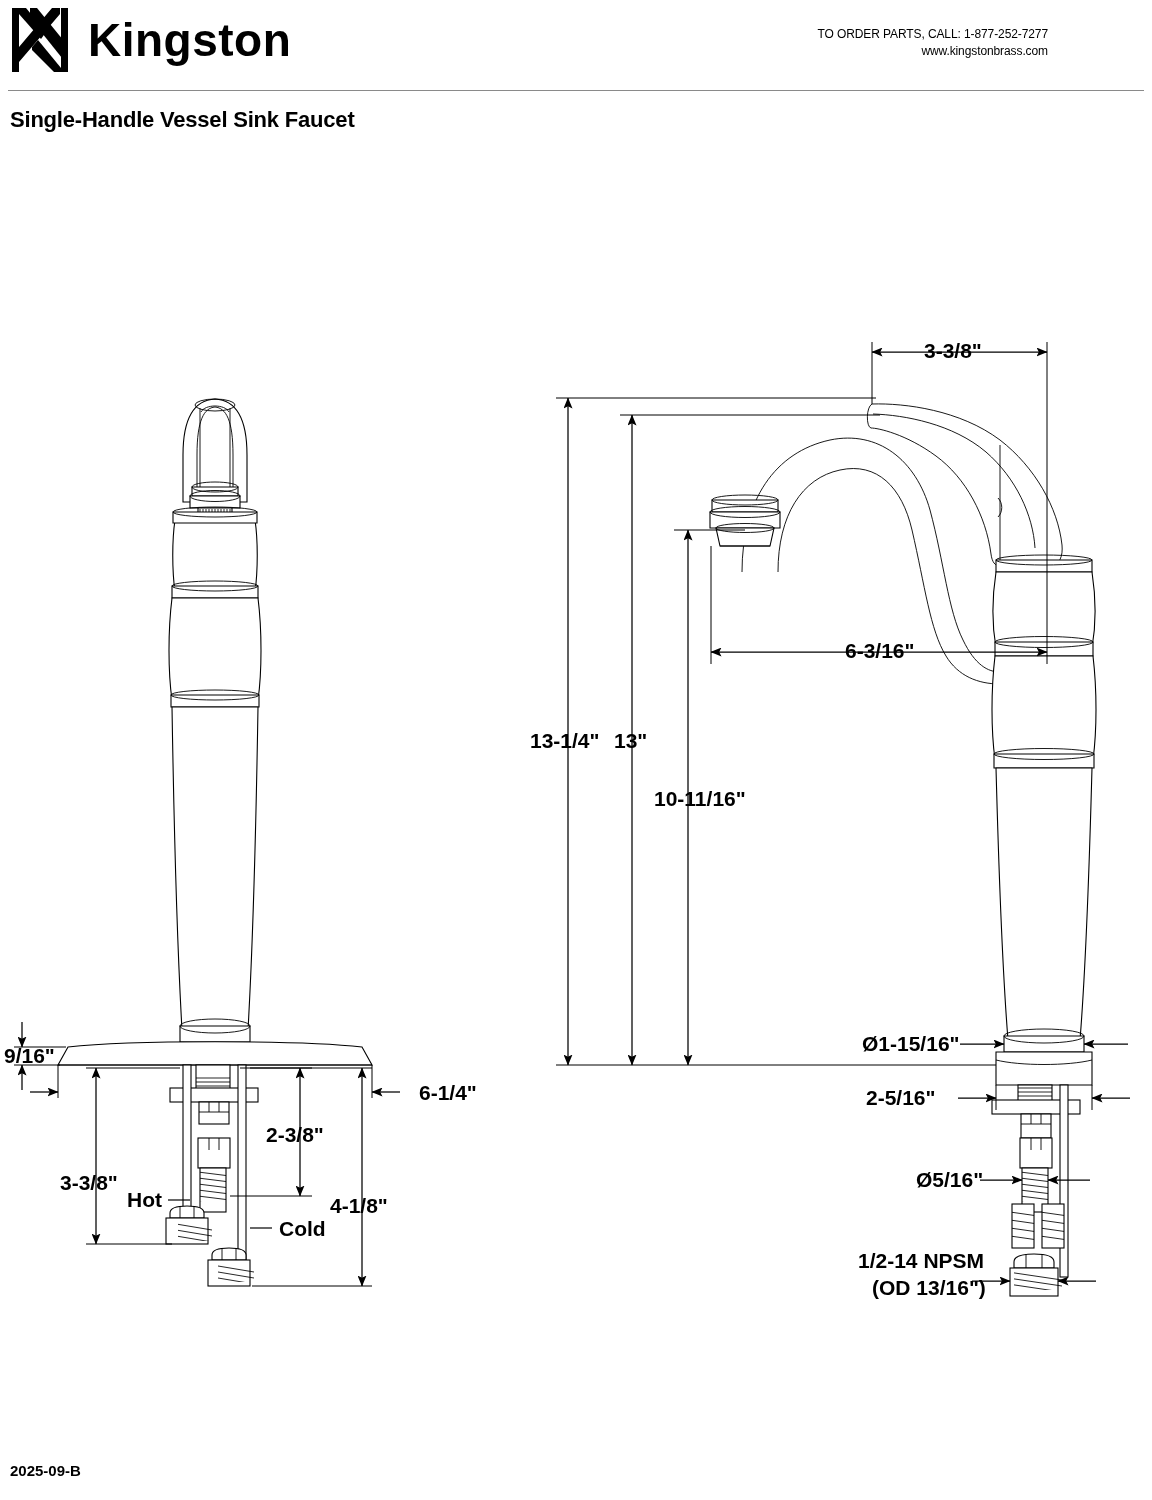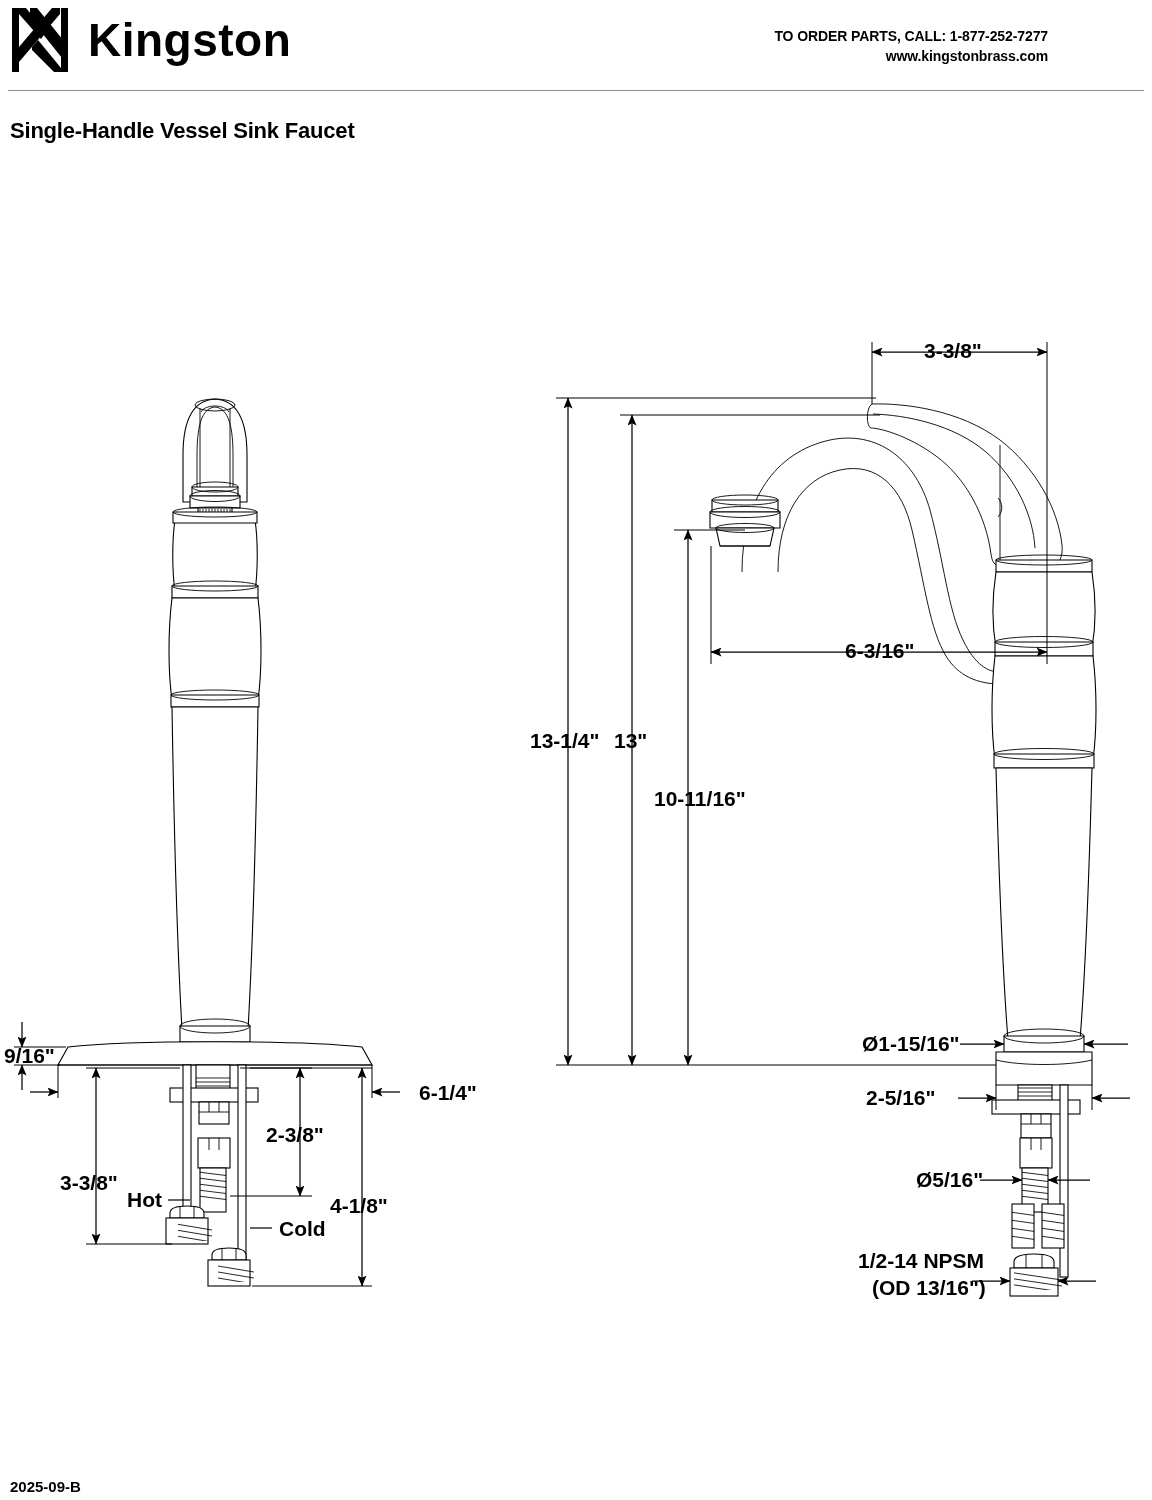--- a/index.html
+++ b/index.html
@@ -42,23 +42,23 @@
     letter-spacing: 0.5px;
     margin-left: 16px;
     line-height: 1;
     color: #000;
     white-space: nowrap;
   }
   #contact-block {
     position: absolute;
     right: 12px; top: 26px;
     text-align: right;
-    font-size: 14px;
+    font-size: 12px;
     line-height: 1.45;
-    font-weight: bold;
+    font-weight: normal;
     letter-spacing: -0.1px;
   }
   #rule-top {
     position: absolute;
     left: 8px; top: 90px;
     width: 1136px;
     height: 1px;
     background: #8a8a8a;
   }
 
@@ -70,31 +70,30 @@
   #model-no {
     font-size: 30px;
     font-weight: bold;
     line-height: 1.1;
     letter-spacing: -0.3px;
   }
   #product-name {
     font-size: 22px;
     font-weight: bold;
     line-height: 1.25;
-    margin-top: 15px;
+    margin-top: 4px;
     letter-spacing: -0.2px;
   }
 
   
   #footer-date {
     position: absolute;
     left: 10px; top: 1462px;
     font-size: 15px;
     font-weight: bold;
-    margin-top: 16px;
   }
 
   
   #drawing {
     position: absolute;
     left: 0; top: 0;
     width: 1152px; height: 1500px;
     pointer-events: none;
   }
   .dimtext {

